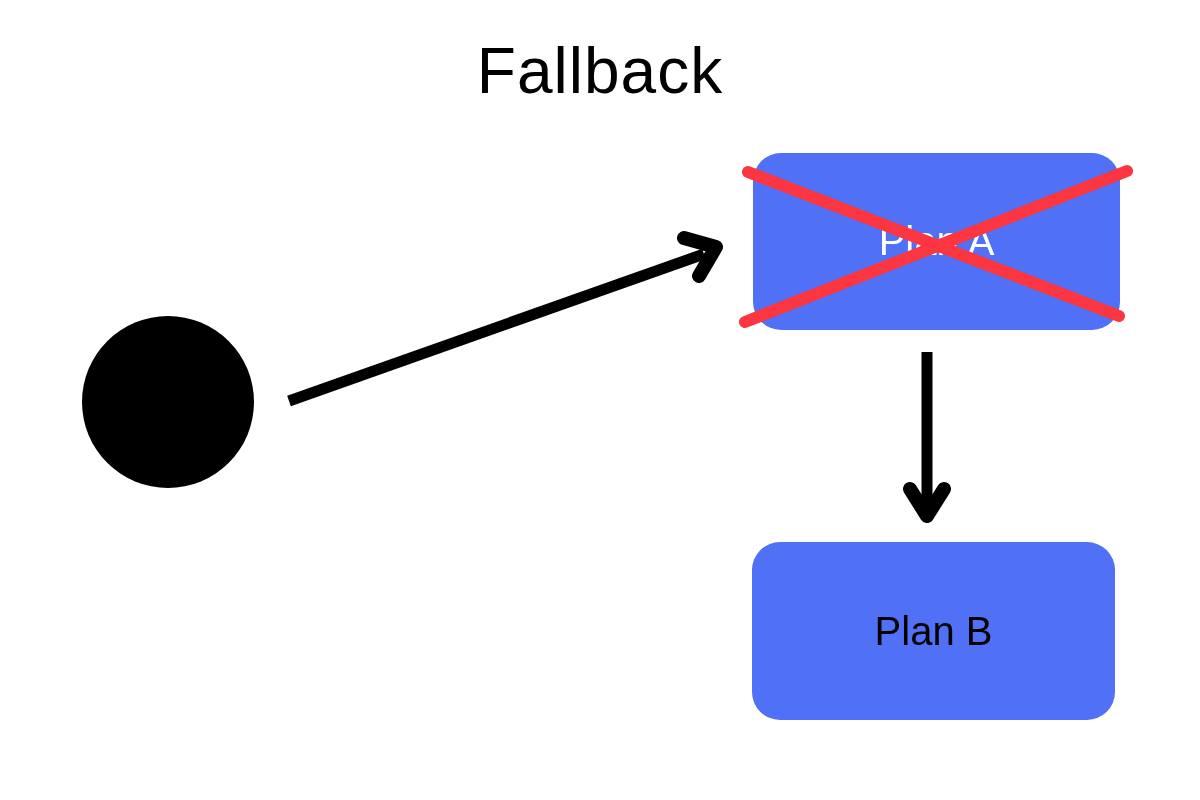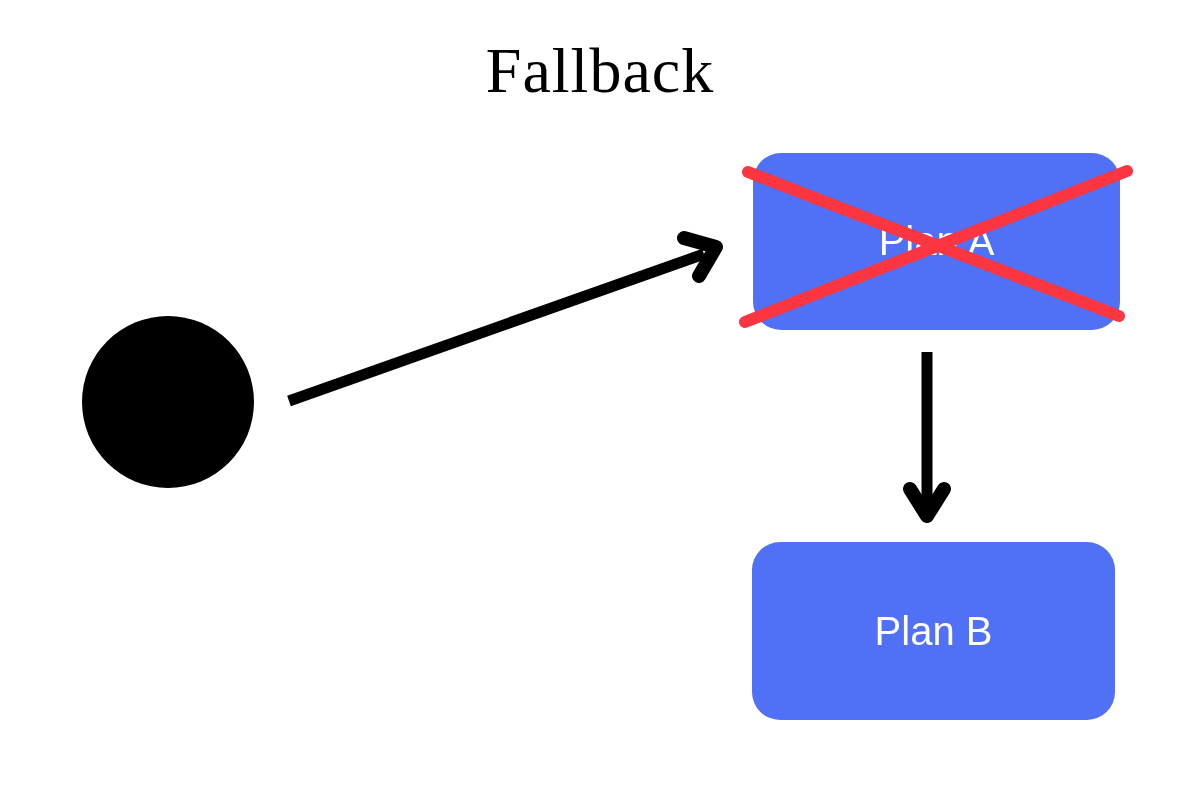--- a/index.html
+++ b/index.html
@@ -19,21 +19,21 @@
     position: absolute;
     left: 0;
     top: 34px;
     width: 1200px;
     margin: 0;
     text-align: center;
     font-size: 64px;
     font-weight: 500;
     letter-spacing: 1px;
     color: #000000;
-    font-family: Liberation Serif, serif;
+    font-family: Liberation Sans, sans-serif;
   }
   .node {
     position: absolute;
     border-radius: 28px;
     display: flex;
     align-items: center;
     justify-content: center;
     background: #5070F5;
     color: #FFFFFF;
     font-size: 40px;
@@ -63,21 +63,21 @@
 <body>
 
 <div class="canvas">
 
   <h1 class="title">Fallback</h1>
 
   <div class="node node-plan-a" style="background: rgb(80, 112, 245); color: rgb(255, 255, 255);">
     <span>Plan A</span>
   </div>
 
-  <div class="node node-plan-b" style="background: rgb(80, 112, 245); color: #ffffff;">
+  <div class="node node-plan-b" style="background: rgb(80, 112, 245); color: #000000;">
     <span>Plan B</span>
   </div>
 
   <svg class="overlay-svg" width="1200" height="800" viewBox="0 0 1200 800">
 
     <circle cx="168" cy="402" r="86" fill="#000000"></circle>
 
     <g>
       <line x1="289" y1="401" x2="704" y2="254" stroke-width="11" stroke="#000000"></line>
       <polyline points="684,238 716,247 699,276" fill="none" stroke-width="14" stroke-linecap="round" stroke-linejoin="round" stroke="#000000"></polyline>

